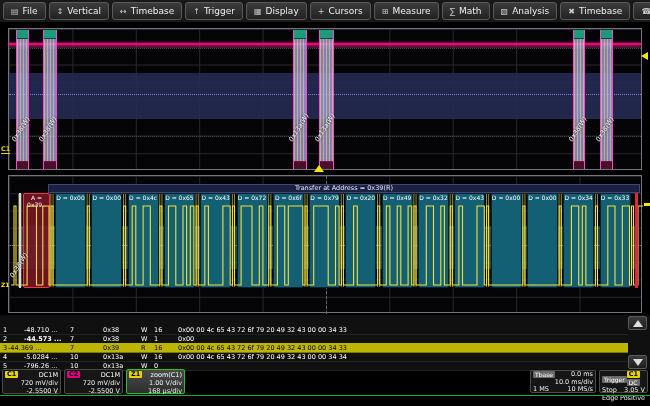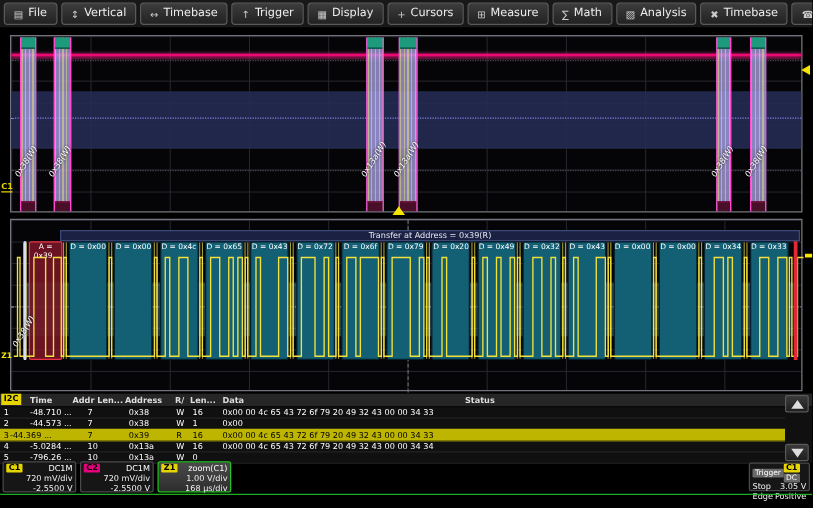--- a/index.html
+++ b/index.html
@@ -260,44 +260,34 @@
     </div>
 
     <div id="c1-marker">C1</div>
     <div id="trig-pos"></div>
     <div id="trig-level"></div>
     <div id="z1-level"></div>
     <div id="z1-marker">Z1</div>
   </div>
 
   <div id="dtable">
-    <div id="thead">
-      <div id="i2c-chip">I2C</div>
-    <div class="hcell" style="left: 24px;">Time</div>
-        <div class="hcell" style="left: 58px;">Addr Len...</div>
-        <div class="hcell" style="left: 100px;">Address</div>
-        <div class="hcell" style="left: 140px;">R/</div>
-        <div class="hcell" style="left: 152px;">Len...</div>
-        <div class="hcell" style="left: 178px;">Data</div>
-        <div class="hcell" style="left: 372px;">Status</div>
-      </div>
     <div id="tbody">
         <div class="trow" style="top: 10px;">
           <div class="tcell" style="left: 3px;">1</div>
           <div class="tcell" style="left: 24px;">-48.710 ...</div>
           <div class="tcell" style="left: 70px;">7</div>
           <div class="tcell" style="left: 103px;">0x38</div>
           <div class="tcell" style="left: 141px;">W</div>
           <div class="tcell" style="left: 154px;">16</div>
           <div class="tcell" style="left: 178px;">0x00 00 4c 65 43 72 6f 79 20 49 32 43 00 00 34 33</div>
           <div class="tcell" style="left: 372px;"></div>
         </div>
         <div class="trow" style="top: 19px;">
           <div class="tcell" style="left: 3px;">2</div>
-          <div class="tcell" style="left: 24px;">-44.573 ...</div>
+          <div class="tcell" style="left: 24px; font-weight: bold;">-44.573 ...</div>
           <div class="tcell" style="left: 70px;">7</div>
           <div class="tcell" style="left: 103px;">0x38</div>
           <div class="tcell" style="left: 141px;">W</div>
           <div class="tcell" style="left: 154px;">1</div>
           <div class="tcell" style="left: 178px;">0x00</div>
           <div class="tcell" style="left: 372px;"></div>
         </div>
         <div class="trow sel" style="top: 28px;">
           <div class="tcell" style="left: 3px;">3</div>
           <div class="tcell" style="left: 8px;">-44.369 ...</div>
@@ -357,20 +347,34 @@
   </div>
   <div class="desc" style="left: 126px; border-color: rgb(40, 194, 40);" id="desc-z1">
     <div class="r1">
         <span class="chip" id="z1chip" style="background: rgb(230, 212, 0);">Z1</span>
       <span>zoom(C1)</span>
       </div>
     <div class="rt">1.00 V/div</div>
     <div class="rt">168 µs/div</div>
   </div>
 
+  <div id="tbase-box">
+    <div class="line">
+        <span class="gchip">Tbase</span>
+      <span>0.0 ms</span>
+      </div>
+    <div class="line">
+        <span></span>
+        <span>10.0 ms/div</span>
+      </div>
+    <div class="line">
+        <span>1 MS</span>
+      <span>10 MS/s</span>
+      </div>
+  </div>
   <div id="trig-box">
     <div class="line">
         <span class="gchip">Trigger</span>
       <span><span class="chip" id="trigsrc" style="background: rgb(230, 212, 0);">C1</span>
       <span class="gchip">DC</span></span>
       </div>
     <div class="line">
         <span>Stop</span>
       <span>3.05 V</span>
       </div>

